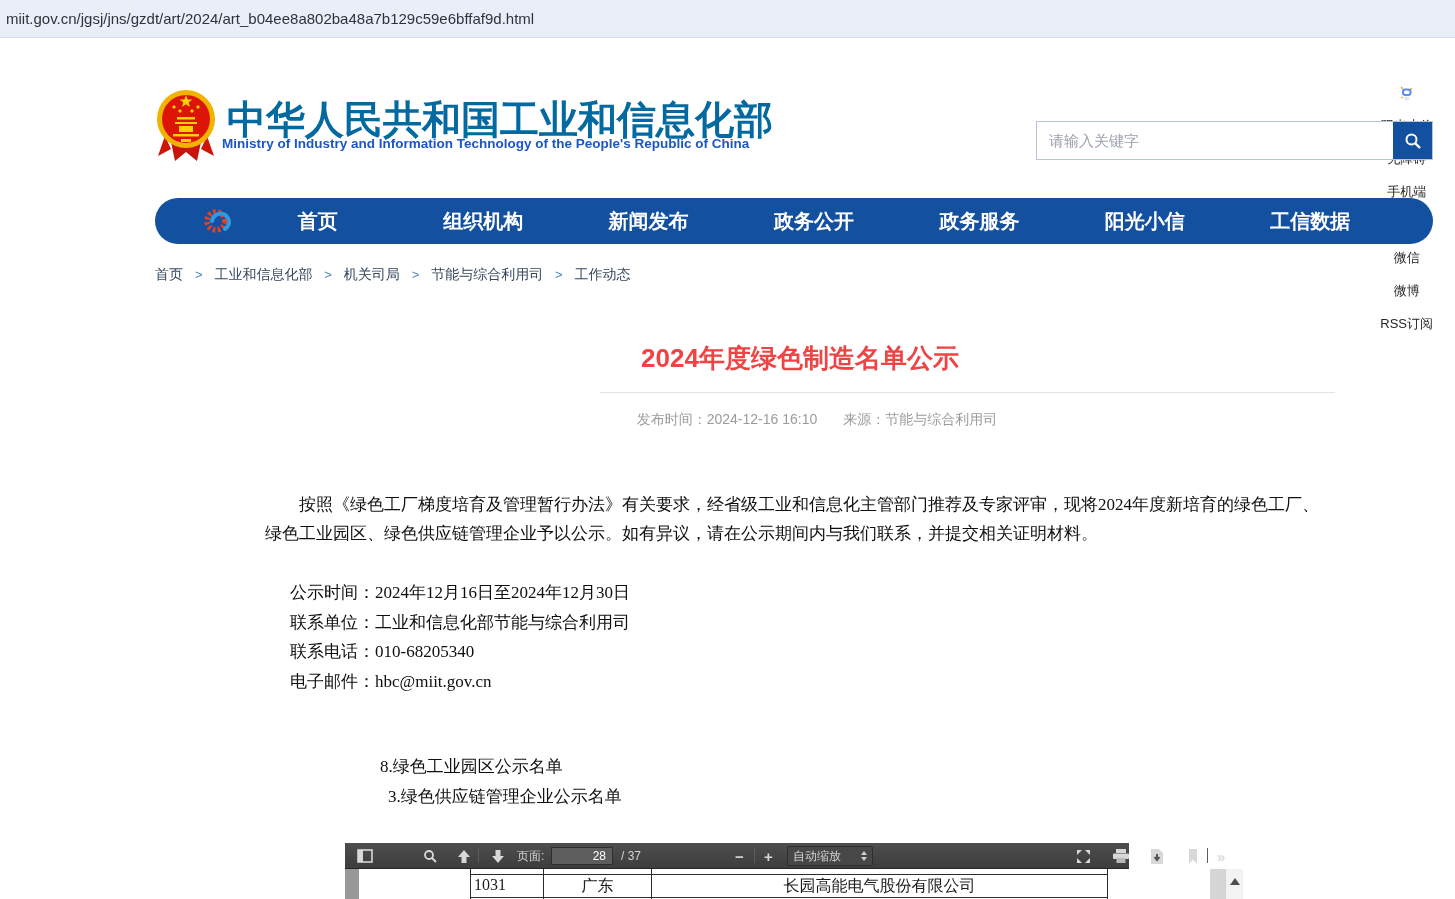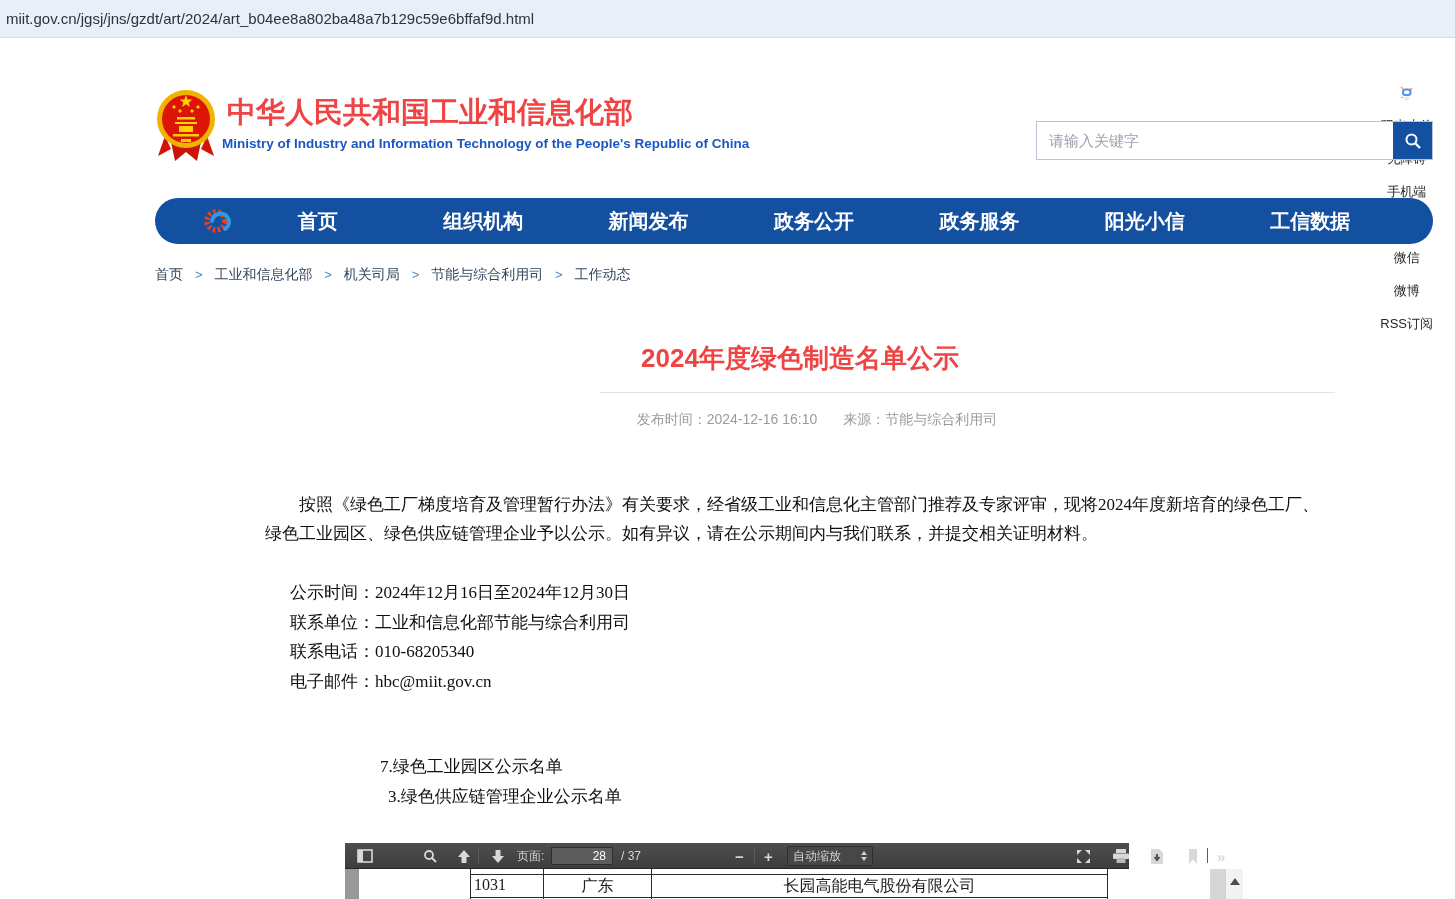--- a/index.html
+++ b/index.html
@@ -8,21 +8,21 @@
            background:#fff; font-family:"Liberation Sans", sans-serif; }
 
   
   .urlbar{ position:absolute; left:0; top:0; width:1455px; height:38px;
            background:#e9eef8; border-bottom:1px solid #d6dde9;
            line-height:38px; padding-left:6px; font-size:15px; color:#2e333c; }
 
   
   .emblem{ position:absolute; left:155px; top:86px; width:62px; height:76px; }
   .site-title{ position:absolute; left:227px; top:93px; width:560px;
-               font-size:29px; font-weight:bold; color:#ef4444; letter-spacing:0px; white-space:nowrap; }
+               font-size:39px; font-weight:bold; color:#0369a1; letter-spacing:0px; white-space:nowrap; }
   .site-subtitle{ position:absolute; left:222px; top:136px; width:560px;
                   font-size:13.5px; font-weight:bold; color:#1b57c2; white-space:nowrap; }
 
   .qlinks{ position:absolute; top:85px; right:22px; display:flex; align-items:center;
            gap:15px; font-size:13px; color:#262626;flex-direction:column; }
   .qlinks a{ color:#262626; text-decoration:none; cursor:pointer; white-space:nowrap; }
   .robot{ width:17px; height:17px; display:inline-block; }
 
   .searchbox{ position:absolute; left:1036px; top:121px; width:397px; height:39px;
               border:1px solid #b9c4d4; background:#6d28d9; display:flex; }
@@ -200,21 +200,21 @@
   </div>
 
   <div class="info-block">
     <div>公示时间：2024年12月16日至2024年12月30日</div>
     <div>联系单位：工业和信息化部节能与综合利用司</div>
     <div>联系电话：010-68205340</div>
     <div>电子邮件：hbc@miit.gov.cn</div>
   </div>
 
   <div class="attach-block">
-    <div class="a2">7.绿色工业园区公示名单</div>
+    <div class="a2">8.绿色工业园区公示名单</div>
     <div class="a3">3.绿色供应链管理企业公示名单</div>
   </div>
 
   <div class="pdf">
     <div class="pdf-toolbar">
       <div class="tb-btn" style="left:12px">
         <svg width="16" height="14" viewBox="0 0 16 14">
           <rect x="1" y="1" width="14" height="12" fill="none" stroke="#d8d8d8" stroke-width="1.6"></rect>
           <rect x="1" y="1" width="5" height="12" fill="#d8d8d8"></rect>
         </svg>

